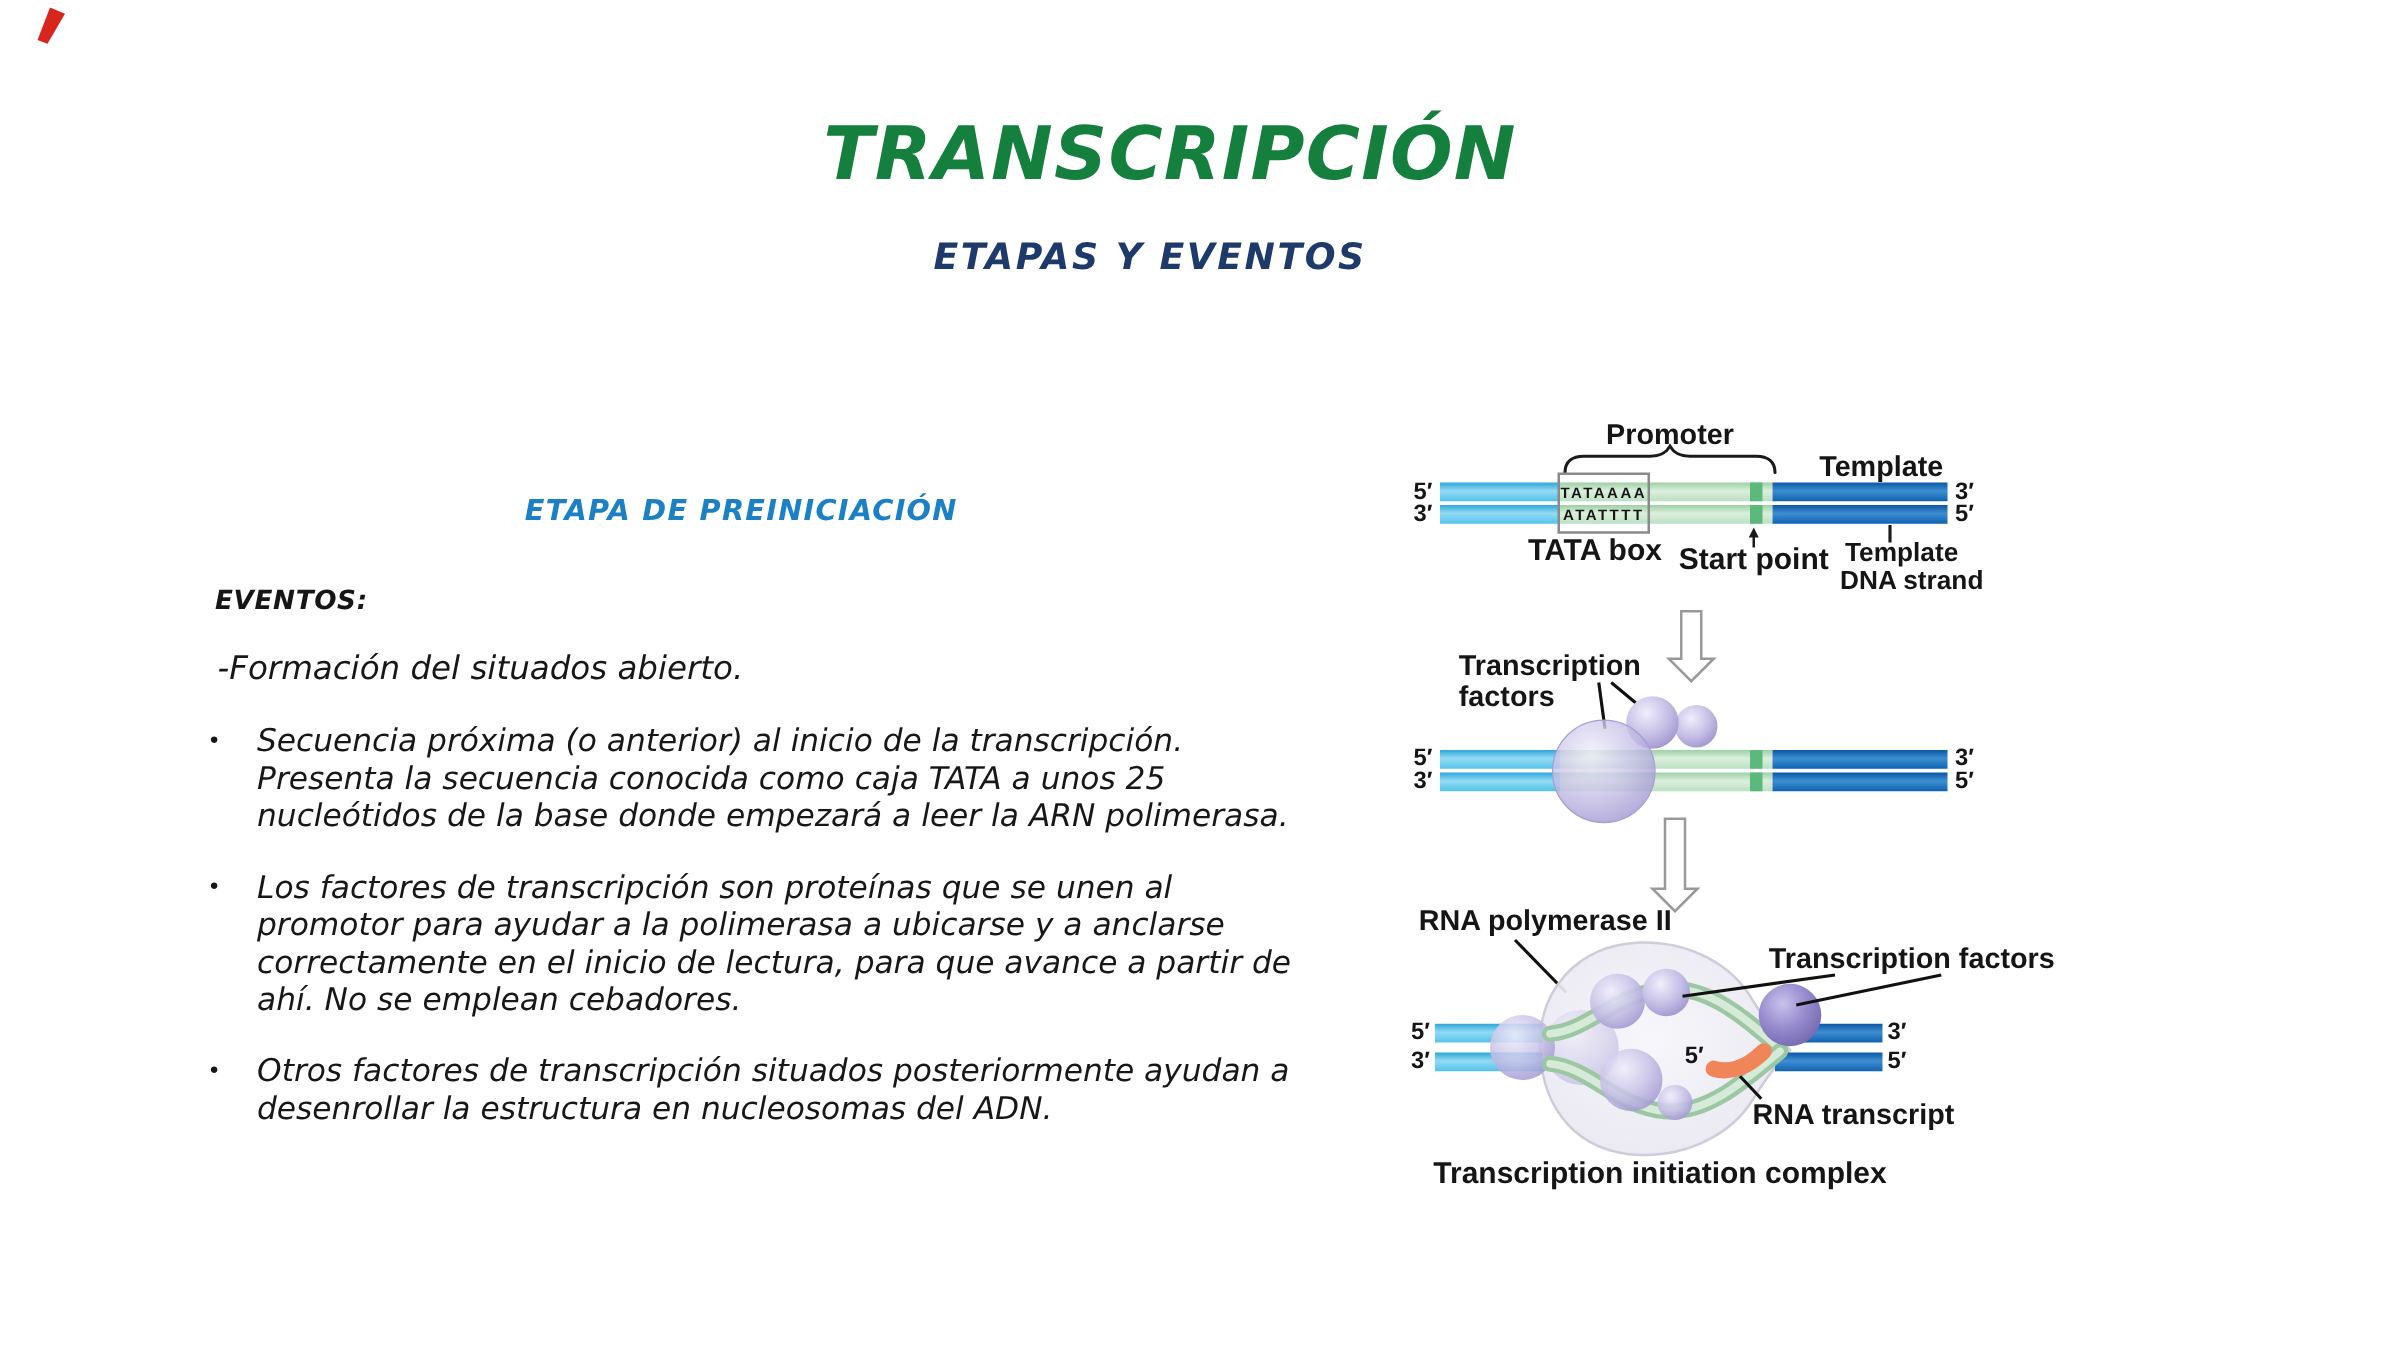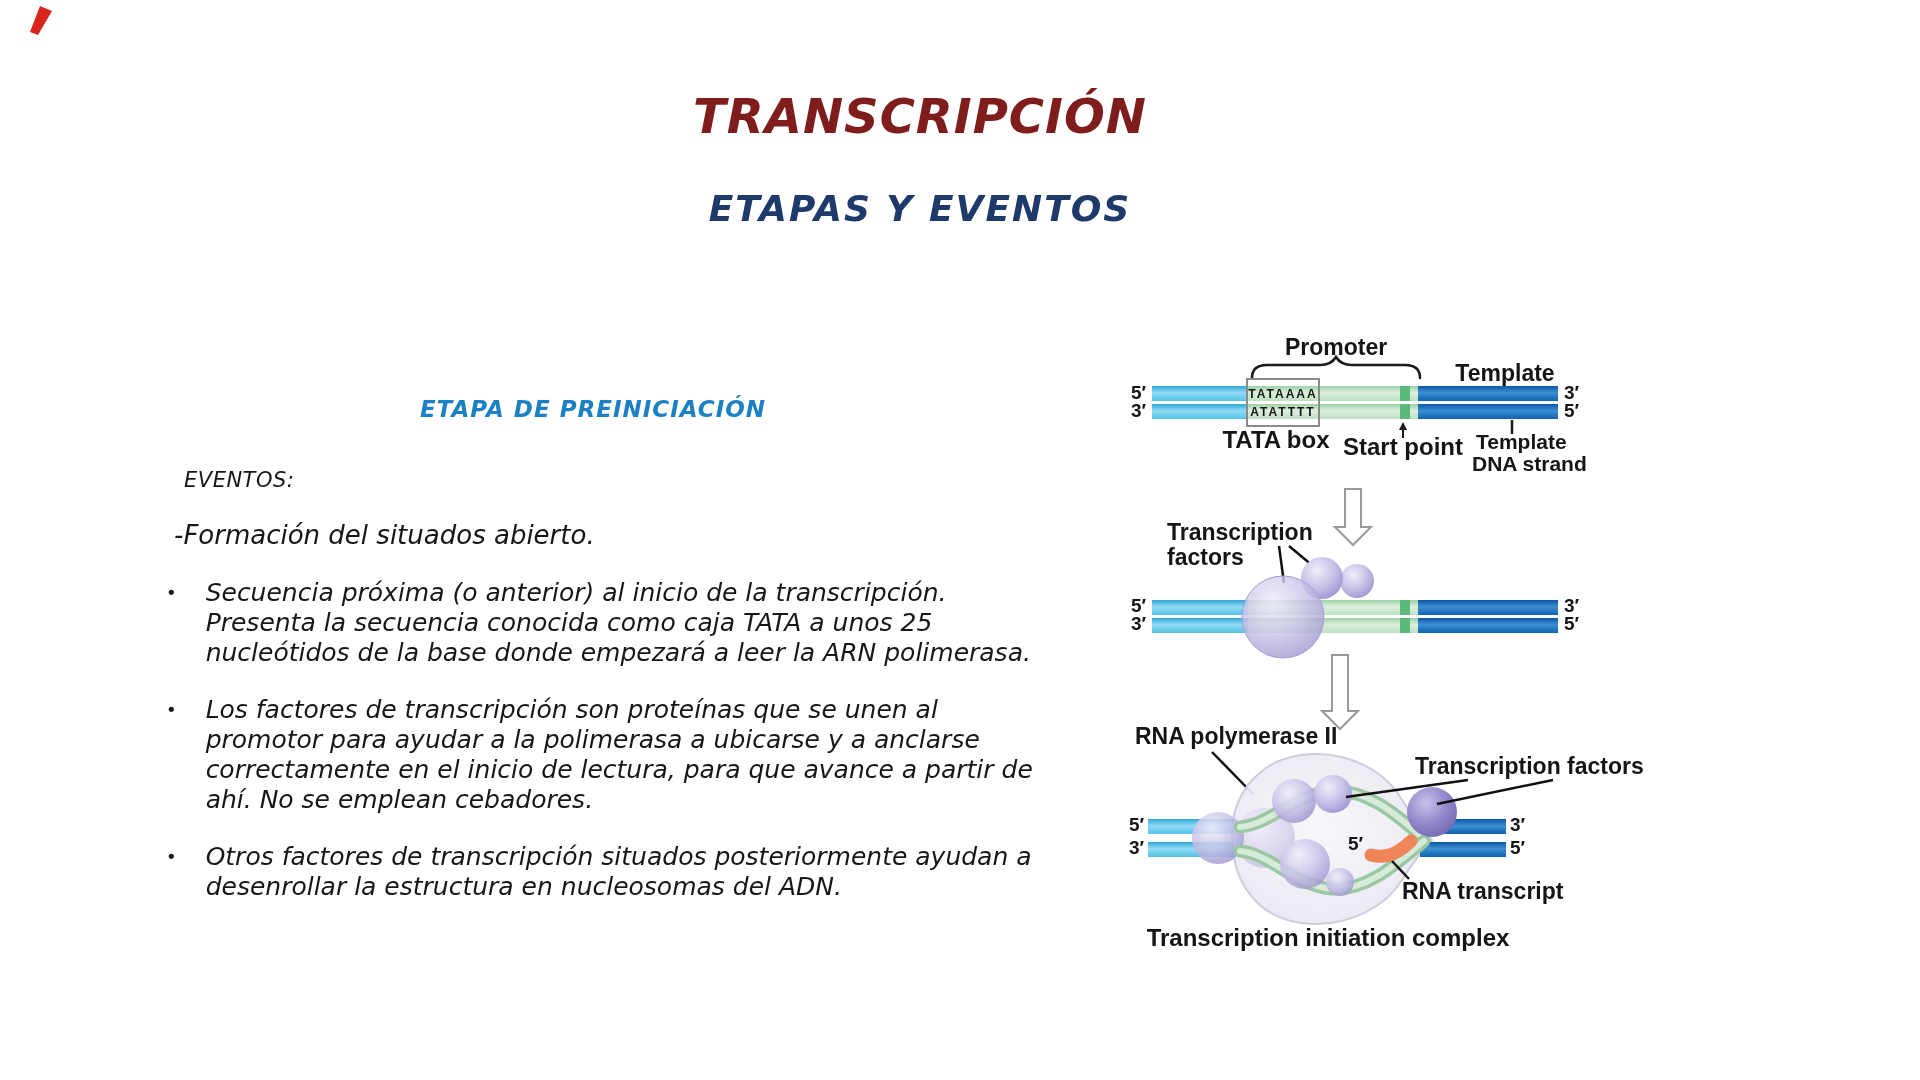--- a/index.html
+++ b/index.html
@@ -2,35 +2,35 @@
 <html><head>
 <meta charset="utf-8">
 <style>
   html,body{margin:0;padding:0;}
   body{
     width:1920px;height:1080px;background:#ffffff;position:relative;overflow:hidden;
     font-family:"DejaVu Sans",sans-serif;color:#1b1b1b;
   }
   
   .title{
-    position:absolute;left:0;top:88px;width:1840px;text-align:center;
-    font-size:48px;font-weight:700;font-style:italic;letter-spacing:1px;color:#7f1d1d;
+    position:absolute;left:16px;top:88px;width:1840px;text-align:center;
+    font-size:59px;font-weight:700;font-style:italic;letter-spacing:1px;color:#15803d;
   }
   .subtitle{
     position:absolute;left:0;top:188px;width:1840px;text-align:center;
-    font-size:36px;font-weight:700;font-style:italic;letter-spacing:2px;color:#1d3a6b;
+    font-size:29px;font-weight:700;font-style:italic;letter-spacing:2px;color:#1d3a6b;
   }
   
   .section-heading{
     position:absolute;left:140px;top:396px;width:906px;text-align:center;
     font-size:23px;font-weight:700;font-style:italic;letter-spacing:1px;color:#1b80c4;
   }
   .events-label{
-    position:absolute;left:184px;top:468px;
-    font-size:21px;font-style:italic;color:#161616;letter-spacing:.5px;
+    position:absolute;left:172px;top:468px;
+    font-size:21px;font-style:italic;color:#161616;letter-spacing:.5px;font-weight:bold;
   }
   .intro-line{
     position:absolute;left:174px;top:520px;
     font-size:26px;font-style:italic;color:#171717;
   }
   .bullets{
     position:absolute;left:166px;top:578px;width:900px;
     font-size:25px;line-height:30px;font-style:italic;color:#171717;
   }
   .bullet{display:flex;gap:9px;margin:0 0 27px 0;}

